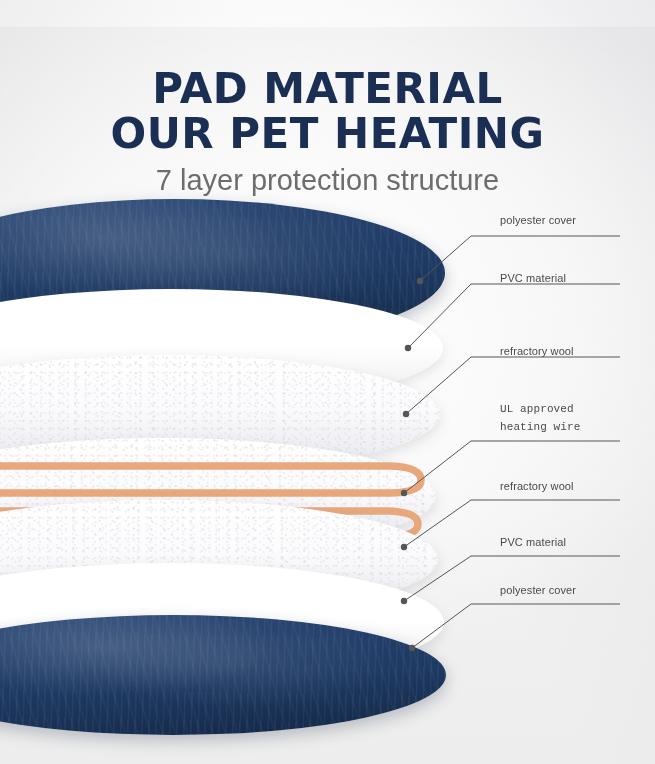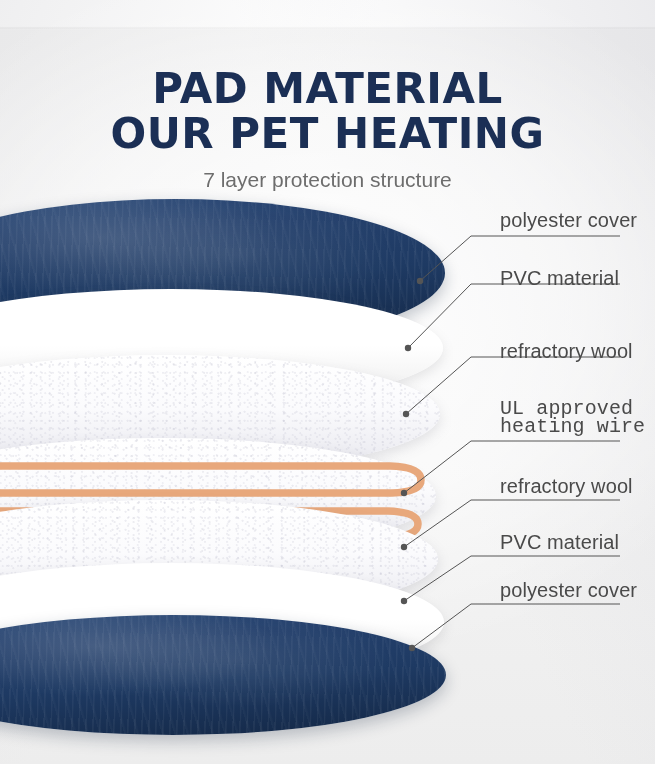--- a/index.html
+++ b/index.html
@@ -56,21 +56,21 @@
     font-family: "DejaVu Sans", "Liberation Sans", sans-serif;
     font-weight: bold;
     font-size: 42px;
     line-height: 45px;
     letter-spacing: 0.5px;
   }
   .subtitle {
     display: block;
     margin-top: 11px;
     color: #6d6d6d;
-    font-size: 21px;
+    font-size: 29px;
     line-height: 26px;
     font-weight: normal;
   }
 
   
   .stack {
     position: absolute;
     left: 0; top: 0;
     width: 655px; height: 764px;
     z-index: 10;
@@ -140,21 +140,21 @@
     z-index: 60;
   }
   .leader-svg {
     position: absolute;
     left: 0; top: 0;
     pointer-events: none;
   }
   .callout-label {
     position: absolute;
     color: #4a4a4a;
-    font-size: 20px;
+    font-size: 11px;
     line-height: 18px;
     white-space: pre-line;
     letter-spacing: 0.1px;
   }
 </style>
 </head>
 <body>
 
 <div id="page">
 

